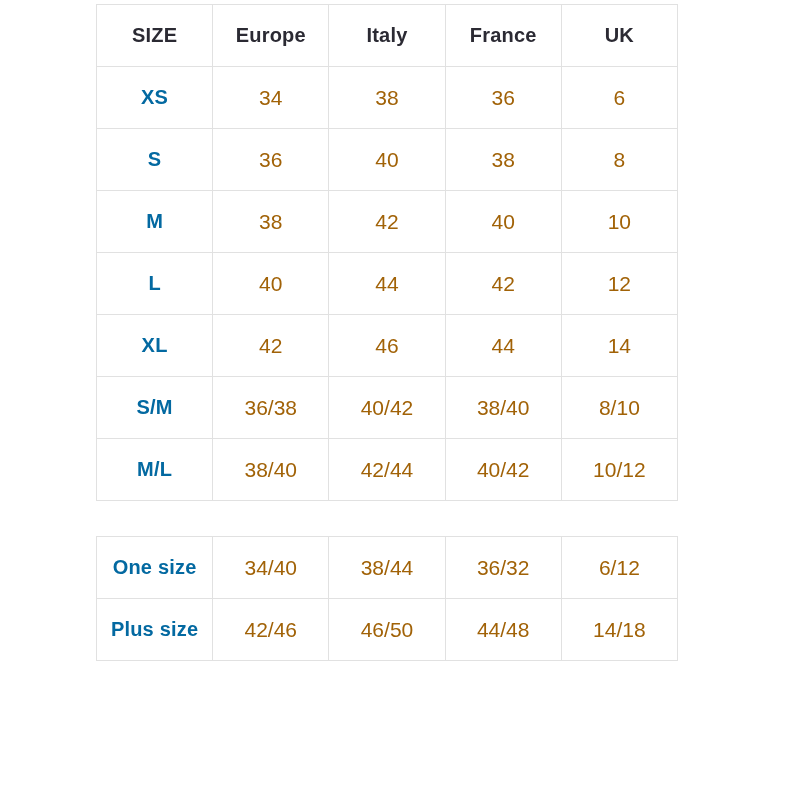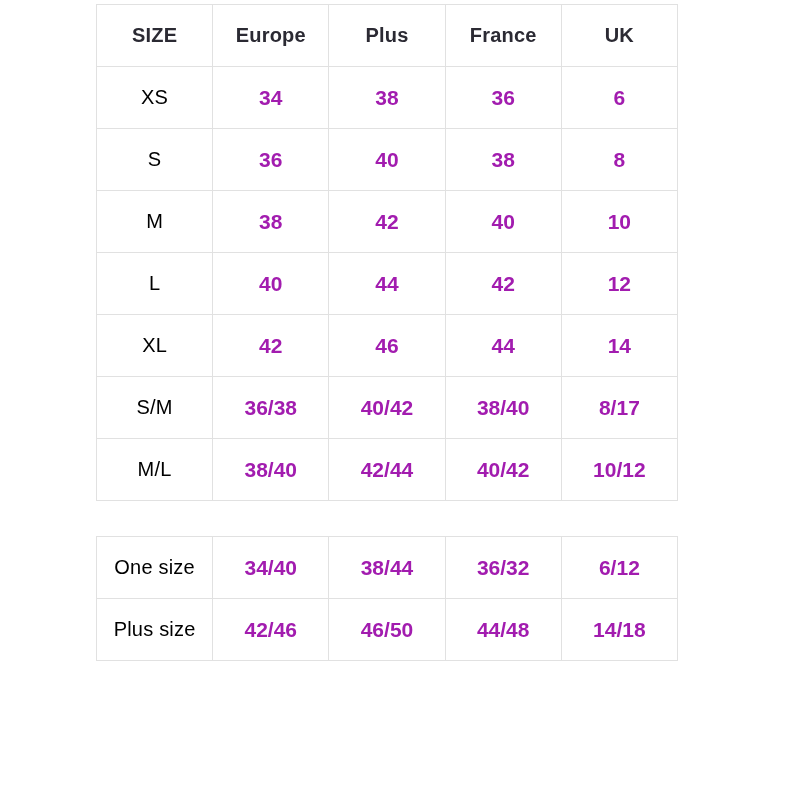--- a/index.html
+++ b/index.html
@@ -39,45 +39,45 @@
     background: #ffffff;
   }
   table.size-table th {
     font-size: 20px;
     font-weight: 700;
     color: #2b2a33;
     letter-spacing: 0.2px;
   }
   td.row-label {
     font-size: 20px;
-    font-weight: 400;
-    color: #000000;
+    font-weight: 700;
+    color: #0369a1;
     letter-spacing: 0.2px;
   }
   td.value-cell {
     font-size: 21px;
-    font-weight: 700;
-    color: #a21caf;
+    font-weight: 400;
+    color: #a16207;
   }
   .table-gap {
     height: 35px;
   }
 </style>
 </head>
 <body>
 
 <div class="page">
   <div class="tables-wrap">
 
     <table class="size-table">
       <thead>
         <tr>
           <th>SIZE</th>
           <th>Europe</th>
-          <th>Plus</th>
+          <th>Italy</th>
           <th>France</th>
           <th>UK</th>
         </tr>
       </thead>
       <tbody>
         <tr>
           <td class="row-label">XS</td>
           <td class="value-cell">34</td>
           <td class="value-cell">38</td>
           <td class="value-cell">36</td>
@@ -109,21 +109,21 @@
           <td class="value-cell">42</td>
           <td class="value-cell">46</td>
           <td class="value-cell">44</td>
           <td class="value-cell">14</td>
         </tr>
         <tr>
           <td class="row-label">S/M</td>
           <td class="value-cell">36/38</td>
           <td class="value-cell">40/42</td>
           <td class="value-cell">38/40</td>
-          <td class="value-cell">8/17</td>
+          <td class="value-cell">8/10</td>
         </tr>
         <tr>
           <td class="row-label">M/L</td>
           <td class="value-cell">38/40</td>
           <td class="value-cell">42/44</td>
           <td class="value-cell">40/42</td>
           <td class="value-cell">10/12</td>
         </tr>
       </tbody>
     </table>

